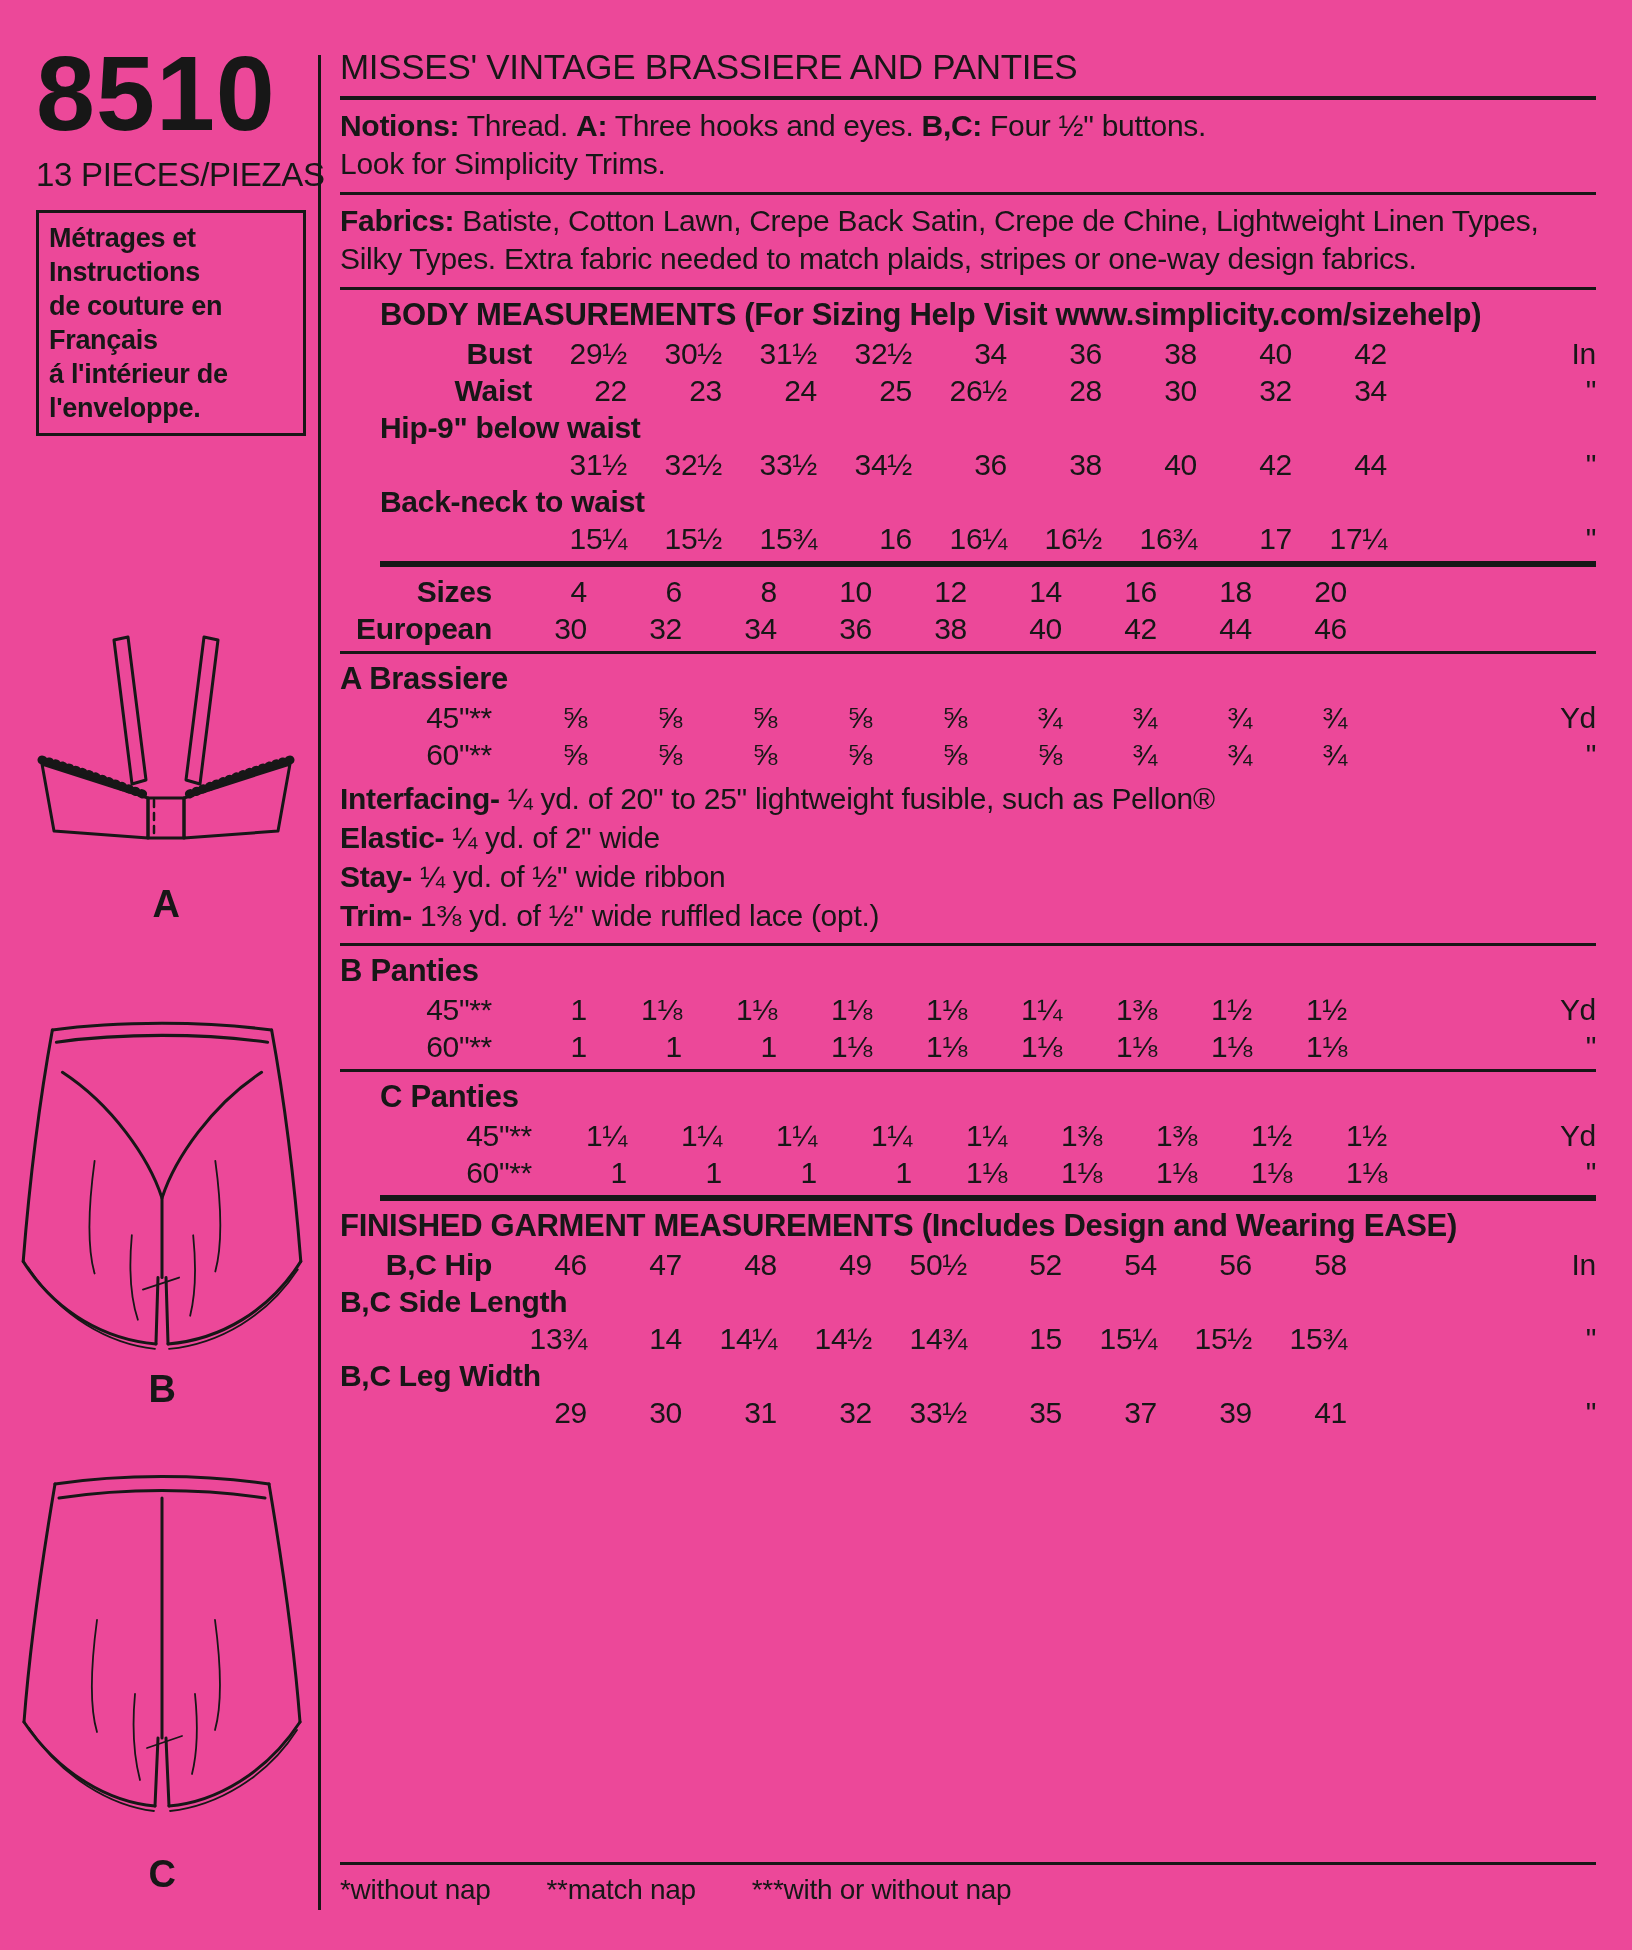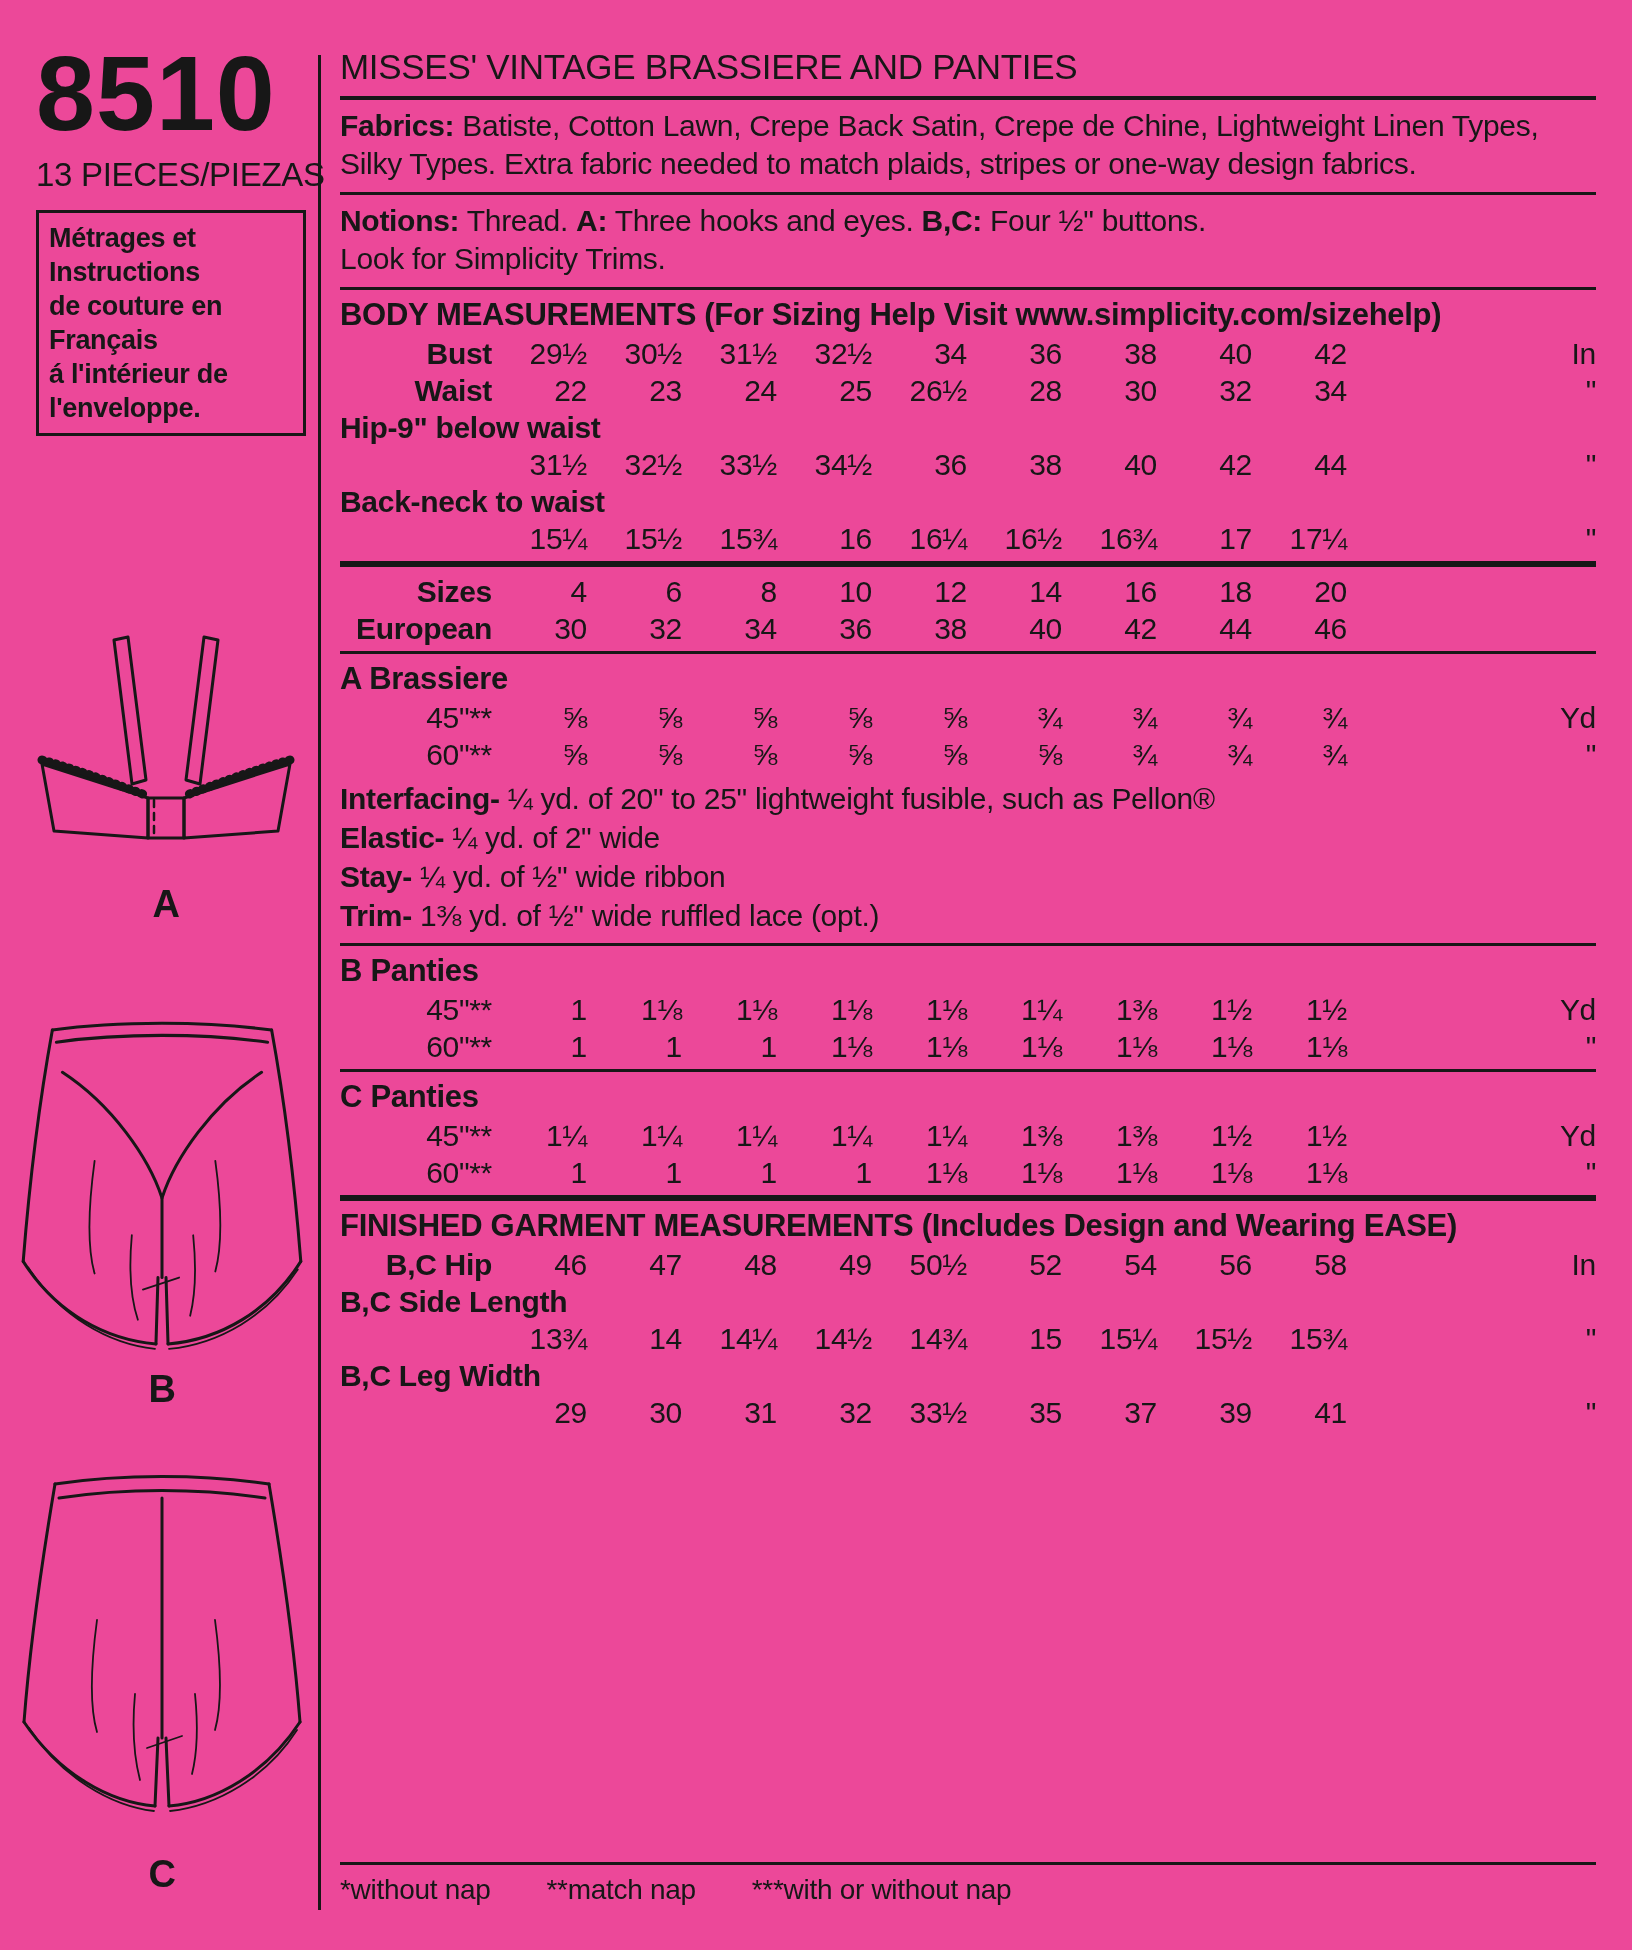--- a/index.html
+++ b/index.html
@@ -20,21 +20,21 @@
   .fig-b{left:16px;top:1012px;width:292px;}
   .fig-c{left:16px;top:1462px;width:292px;}
   .fig svg{display:block;margin:0 auto;}
   .view-label{font-size:38px;font-weight:bold;margin-top:6px;}
   .divider{position:absolute;left:318px;top:55px;width:3px;height:1855px;background:#171717;}
   
   .right-col{position:absolute;left:340px;top:46px;width:1256px;}
   .r-title{font-size:35px;font-weight:normal;line-height:42px;padding-bottom:8px;
            border-bottom:4px solid #171717;white-space:nowrap;}
   .sec{border-bottom:3px solid #171717;}
-  .sec.thick{border-bottom-width:6px;}
+  .sec.thick{border-bottom-width:6px;margin-left:40px;}
   .para{font-size:30px;line-height:38px;padding:7px 0 9px;}
   .para2{font-size:30px;line-height:38px;padding:7px 0 9px;}
   .heading{font-size:31px;font-weight:bold;line-height:40px;padding-top:5px;white-space:nowrap;}
   .rows{padding-bottom:4px;}
   .mrow{display:grid;grid-template-columns:152px repeat(9,95px) auto;
         font-size:30px;line-height:37px;text-align:right;}
   .cell{white-space:nowrap;overflow:visible;}
   .cell.label.b{font-weight:bold;}
   .cell.unit{padding-left:6px;}
   .notes{font-size:30px;line-height:39px;padding:2px 0 8px;}
@@ -123,28 +123,28 @@
     <div class="view-label">C</div>
   </div>
 
   <div class="divider"></div>
 
   <div class="right-col">
 
     <div class="r-title">MISSES' VINTAGE BRASSIERE AND PANTIES</div>
 
     <div class="sec">
-      <div class="para"><span class="b">Fabrics:</span><span> Batiste, Cotton Lawn, Crepe Back Satin, Crepe de Chine, Lightweight Linen Types, Silky Types. Extra fabric needed to match plaids, stripes or one-way design fabrics.</span></div>
-    </div>
-
-    <div class="sec">
       <div class="para2">
         <div><span class="b">Notions:</span><span> Thread. </span><span class="b">A:</span><span> Three hooks and eyes. </span><span class="b">B,C:</span><span> Four ½" buttons.</span></div>
         <div>Look for Simplicity Trims.</div>
       </div>
+    </div>
+
+    <div class="sec">
+      <div class="para"><span class="b">Fabrics:</span><span> Batiste, Cotton Lawn, Crepe Back Satin, Crepe de Chine, Lightweight Linen Types, Silky Types. Extra fabric needed to match plaids, stripes or one-way design fabrics.</span></div>
     </div>
 
     <div class="sec thick">
       <div class="heading">BODY MEASUREMENTS (For Sizing Help Visit www.simplicity.com/sizehelp)</div>
       <div class="rows">
           <div class="mrow">
             <span class="cell label b">Bust</span>
             <span class="cell val">29½</span>
             <span class="cell val">30½</span>
             <span class="cell val">31½</span>

